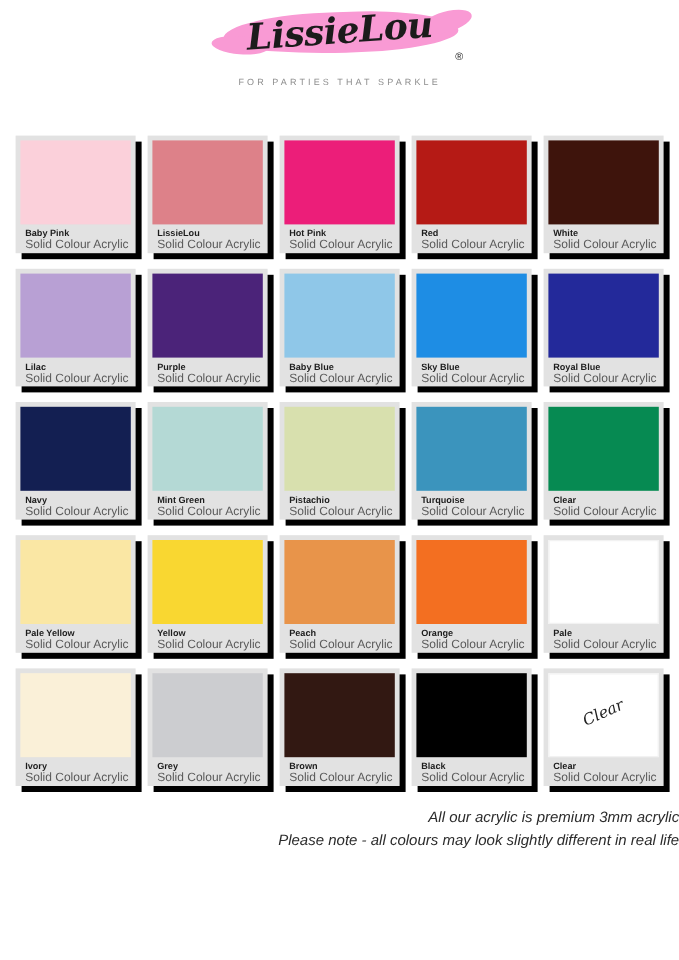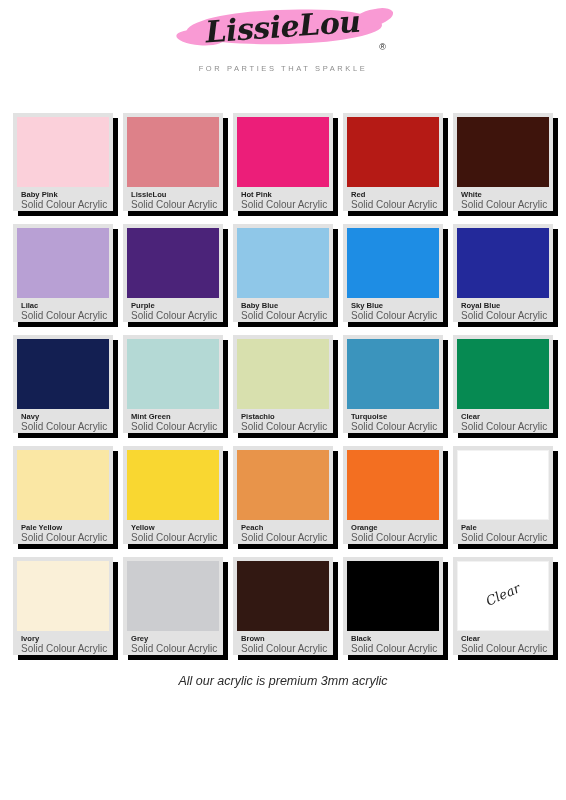--- a/index.html
+++ b/index.html
@@ -103,21 +103,21 @@
     line-height:10px; white-space:nowrap;
   }
 
   
   .footer {
     position:absolute; left:0; right:0; top:672px;
     text-align:center;
   }
   .footer div {
     font-size:12.5px; font-style:italic; font-weight:300;
-    color:#2b2b2b; line-height:19px;
+    color:#2b2b2b; line-height:19px;text-align:right;
   }
 </style>
 </head>
 <body>
 
 <div class="page">
 
   <div class="header">
     <div class="logo-wrap">
       <div class="logo-mark">
@@ -380,15 +380,16 @@
           <div class="label">
             <div class="name">Clear</div>
             <div class="sub">Solid Colour Acrylic</div>
           </div>
         </div>
       </div>
     </div>
 
   <div class="footer">
     <div>All our acrylic is premium 3mm acrylic</div>
+    <div>Please note - all colours may look slightly different in real life</div>
   </div>
 
 </div>
 
 </body></html>

